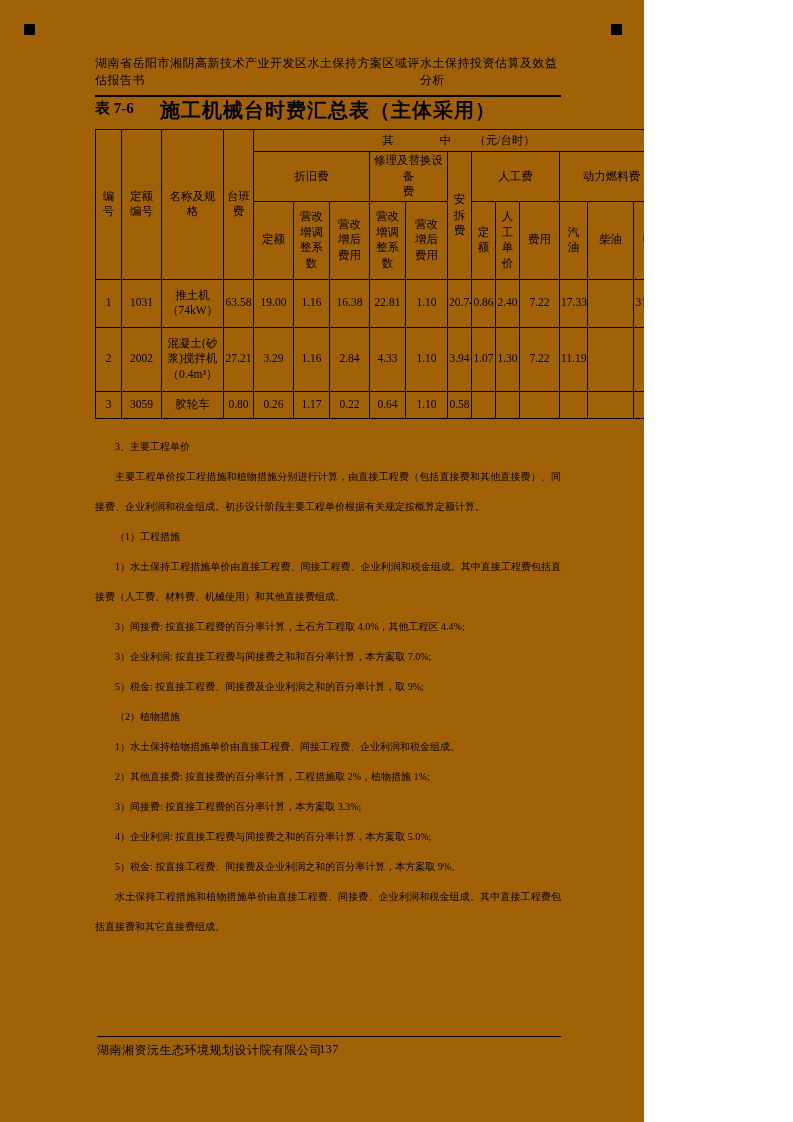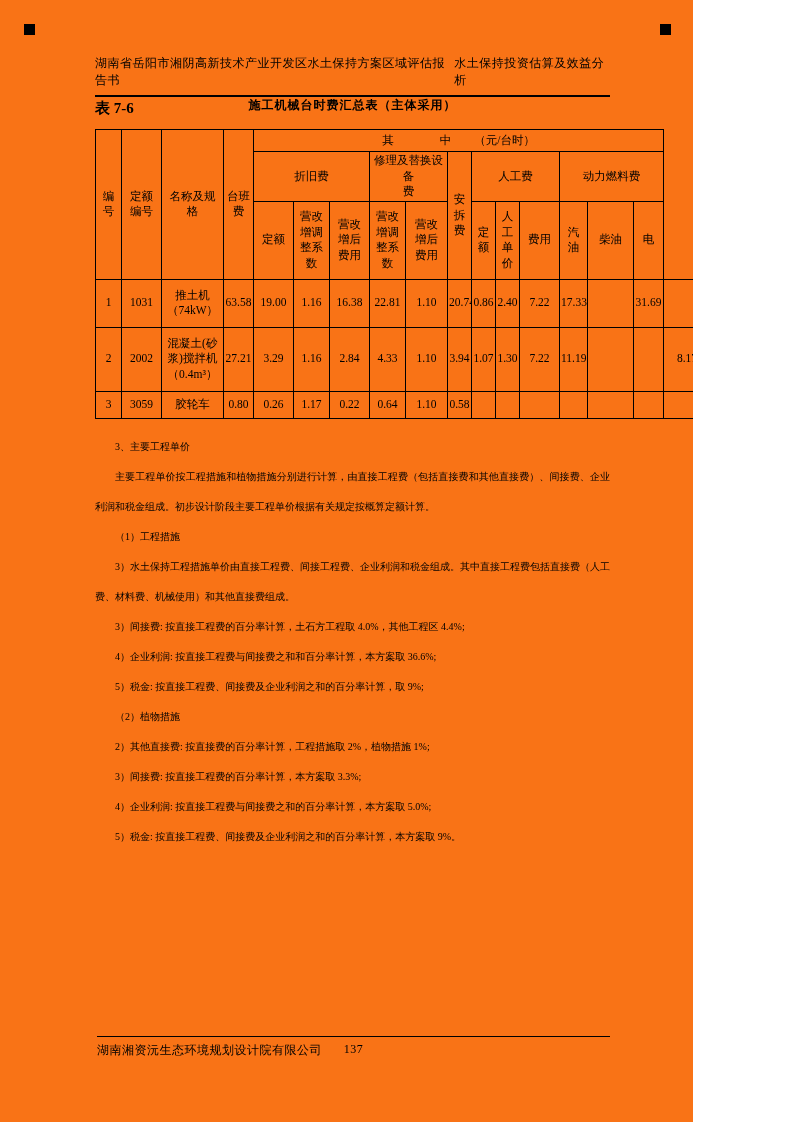--- a/index.html
+++ b/index.html
@@ -1,39 +1,39 @@
 <!DOCTYPE html>
 <html><head>
 <meta charset="utf-8">
 <style>
   * { margin:0; padding:0; box-sizing:border-box; }
   html,body { background:#ffffff; }
   .page {
     position:relative;
-    width:693px; height:1122px;
-    background:#f97316;
+    width:644px; height:1122px;
+    background:#a16207;
     color:#000;
     font-family:"Liberation Serif","DejaVu Serif",serif;
     padding:55px 83px 16px 95px;
     overflow:hidden;
   }
   .crop { position:absolute; width:11px; height:11px; background:#000; }
   .crop-tl { left:24px; top:24px; }
   .crop-tr { right:22px; top:24px; }
 
   .doc-header {
     display:flex; justify-content:space-between; align-items:flex-end;
     font-size:12px; letter-spacing:0.5px;
     padding-bottom:6px;
     border-bottom:2px solid #000;
   }
 
   .caption { position:relative; margin-top:0; height:24px; }
   .tbl-label { position:absolute; left:0; top:2px; font-weight:bold; font-size:15px; }
-  .tbl-title { display:block; text-align:center; font-weight:bold; font-size:12px; letter-spacing:1px; }
+  .tbl-title { display:block; text-align:center; font-weight:bold; font-size:20px; letter-spacing:1px; }
 
   table.cost {
     margin-top:8px;
     width:616px;
     border-collapse:collapse;
     table-layout:fixed;
     font-size:11.5px;
     text-align:center;
   }
   table.cost th, table.cost td {
@@ -212,29 +212,31 @@
         <td></td>
         <td></td>
       </tr>
     </tbody>
   </table>
 
   <main class="body-text">
     <p>3、主要工程单价</p>
     <p>主要工程单价按工程措施和植物措施分别进行计算，由直接工程费（包括直接费和其他直接费）、间接费、企业利润和税金组成。初步设计阶段主要工程单价根据有关规定按概算定额计算。</p>
     <p>（1）工程措施</p>
-    <p>3）水土保持工程措施单价由直接工程费、间接工程费、企业利润和税金组成。其中直接工程费包括直接费（人工费、材料费、机械使用）和其他直接费组成。</p>
+    <p>1）水土保持工程措施单价由直接工程费、间接工程费、企业利润和税金组成。其中直接工程费包括直接费（人工费、材料费、机械使用）和其他直接费组成。</p>
     <p>3）间接费: 按直接工程费的百分率计算，土石方工程取 4.0%，其他工程区 4.4%;</p>
-    <p>4）企业利润: 按直接工程费与间接费之和和百分率计算，本方案取 36.6%;</p>
+    <p>3）企业利润: 按直接工程费与间接费之和和百分率计算，本方案取 7.0%;</p>
     <p>5）税金: 按直接工程费、间接费及企业利润之和的百分率计算，取 9%;</p>
     <p>（2）植物措施</p>
+    <p>1）水土保持植物措施单价由直接工程费、间接工程费、企业利润和税金组成。</p>
     <p>2）其他直接费: 按直接费的百分率计算，工程措施取 2%，植物措施 1%;</p>
     <p>3）间接费: 按直接工程费的百分率计算，本方案取 3.3%;</p>
     <p>4）企业利润: 按直接工程费与间接费之和的百分率计算，本方案取 5.0%;</p>
     <p>5）税金: 按直接工程费、间接费及企业利润之和的百分率计算，本方案取 9%。</p>
+    <p>水土保持工程措施和植物措施单价由直接工程费、间接费、企业利润和税金组成。其中直接工程费包括直接费和其它直接费组成。</p>
   </main>
 
   <footer class="doc-footer">
     <span>湖南湘资沅生态环境规划设计院有限公司</span>
     <span class="pagenum">137</span>
   </footer>
 
 </div>
 
 </body></html>

